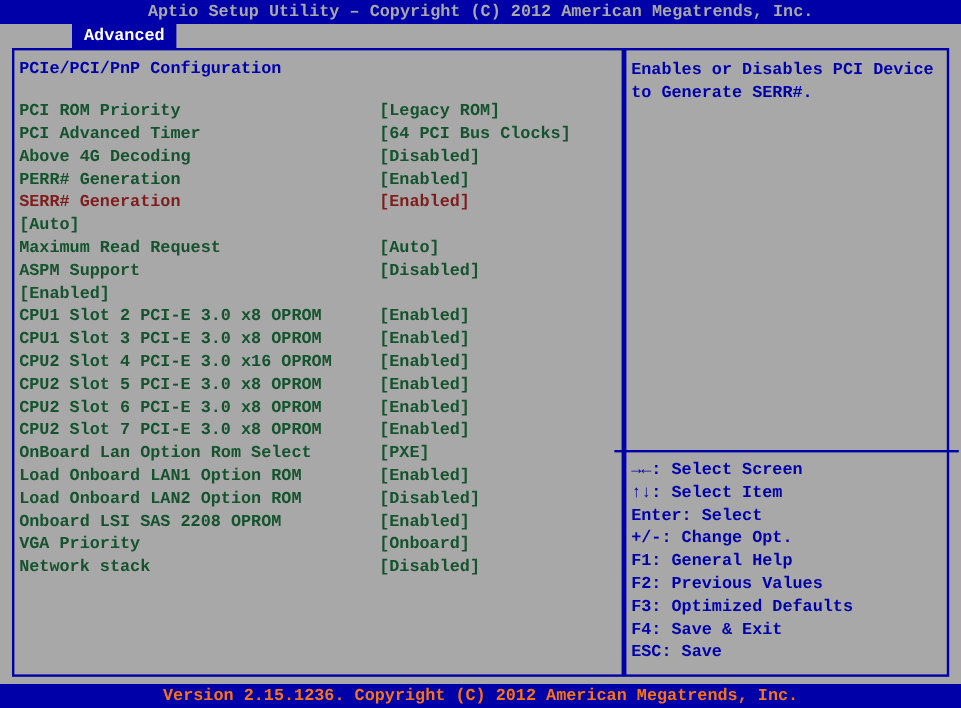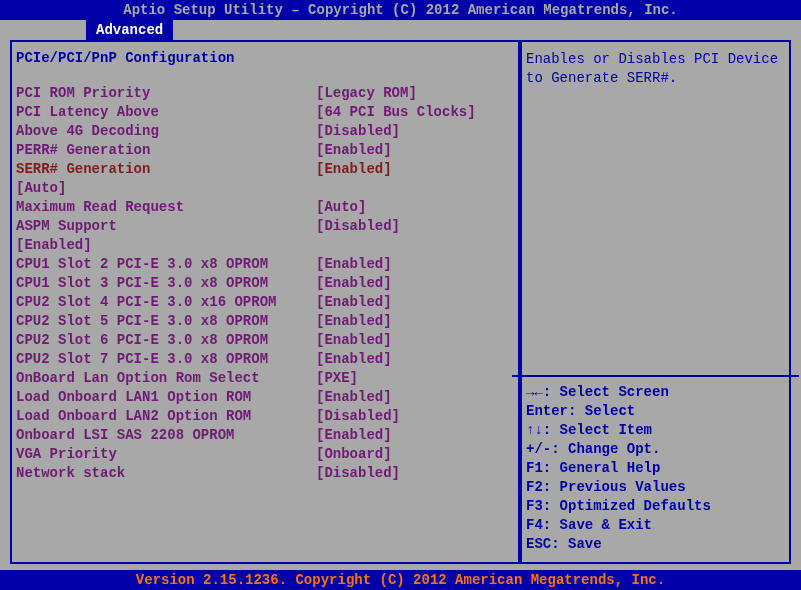--- a/index.html
+++ b/index.html
@@ -22,21 +22,20 @@
       background: #0000a8;
       color: #a8a8a8;
       text-align: center;
       padding: 2px 0;
       font-weight: bold;
     }
     .tab-bar {
       background: #a8a8a8;
       padding-left: 60px;
       display: flex;
-      margin-left: 26px;
     }
     .tab {
       background: #0000a8;
       color: #fff;
       padding: 2px 10px;
       font-weight: bold;
     }
     .main-area {
       flex: 1;
       display: flex;
@@ -58,38 +57,38 @@
       border-left: none;
     }
     .panel-with-left-border { border-left: 2px solid #0000a8; }
     .section-title {
       color: #0000a8;
       font-weight: bold;
       margin-bottom: 18px;
     }
     .option-row {
       display: flex;
-      color: #701a75;
+      color: #14532d;
       font-weight: bold;
       line-height: 19px;
       cursor: pointer;
     }
     .option-row.selected {
       color: #7f1d1d;
     }
     .option-label {
       width: 300px;
       white-space: pre;
     }
     .option-value {
       white-space: pre;
     }
     .help-text {
       color: #0000a8;
-      font-weight: normal;
+      font-weight: bold;
       line-height: 19px;
       flex: 0 0 auto;
     }
     .help-spacer {
       flex: 1;
     }
     .divider {
       border-top: 2px solid #0000a8;
       margin: 0 -14px 6px -14px;
     }
@@ -116,21 +115,21 @@
   </div>
   <div class="main-area">
     <div class="panel left-panel">
       <div class="section-title">PCIe/PCI/PnP Configuration</div>
       <div id="options-list">
           <div class="option-row">
             <span class="option-label">PCI ROM Priority</span>
             <span class="option-value">[Legacy ROM]</span>
           </div>
           <div class="option-row">
-            <span class="option-label">PCI Latency Above</span>
+            <span class="option-label">PCI Advanced Timer</span>
             <span class="option-value">[64 PCI Bus Clocks]</span>
           </div>
           <div class="option-row">
             <span class="option-label">Above 4G Decoding</span>
             <span class="option-value">[Disabled]</span>
           </div>
           <div class="option-row">
             <span class="option-label">PERR# Generation</span>
             <span class="option-value">[Enabled]</span>
           </div>
@@ -202,22 +201,22 @@
           </div>
         </div>
     </div>
     <div class="panel right-panel panel-with-left-border">
       <div class="help-text">Enables or Disables PCI Device</div>
       <div class="help-text">to Generate SERR#.</div>
       <div class="help-spacer"></div>
       <div class="divider"></div>
       <div class="keys-section" id="keys-list">
           <div>→←: Select Screen</div>
+          <div>↑↓: Select Item</div>
           <div>Enter: Select</div>
-          <div>↑↓: Select Item</div>
           <div>+/-: Change Opt.</div>
           <div>F1: General Help</div>
           <div>F2: Previous Values</div>
           <div>F3: Optimized Defaults</div>
           <div>F4: Save &amp; Exit</div>
           <div>ESC: Save</div>
         </div>
     </div>
   </div>
   <div class="footer-bar">Version 2.15.1236. Copyright (C) 2012 American Megatrends, Inc.</div>

